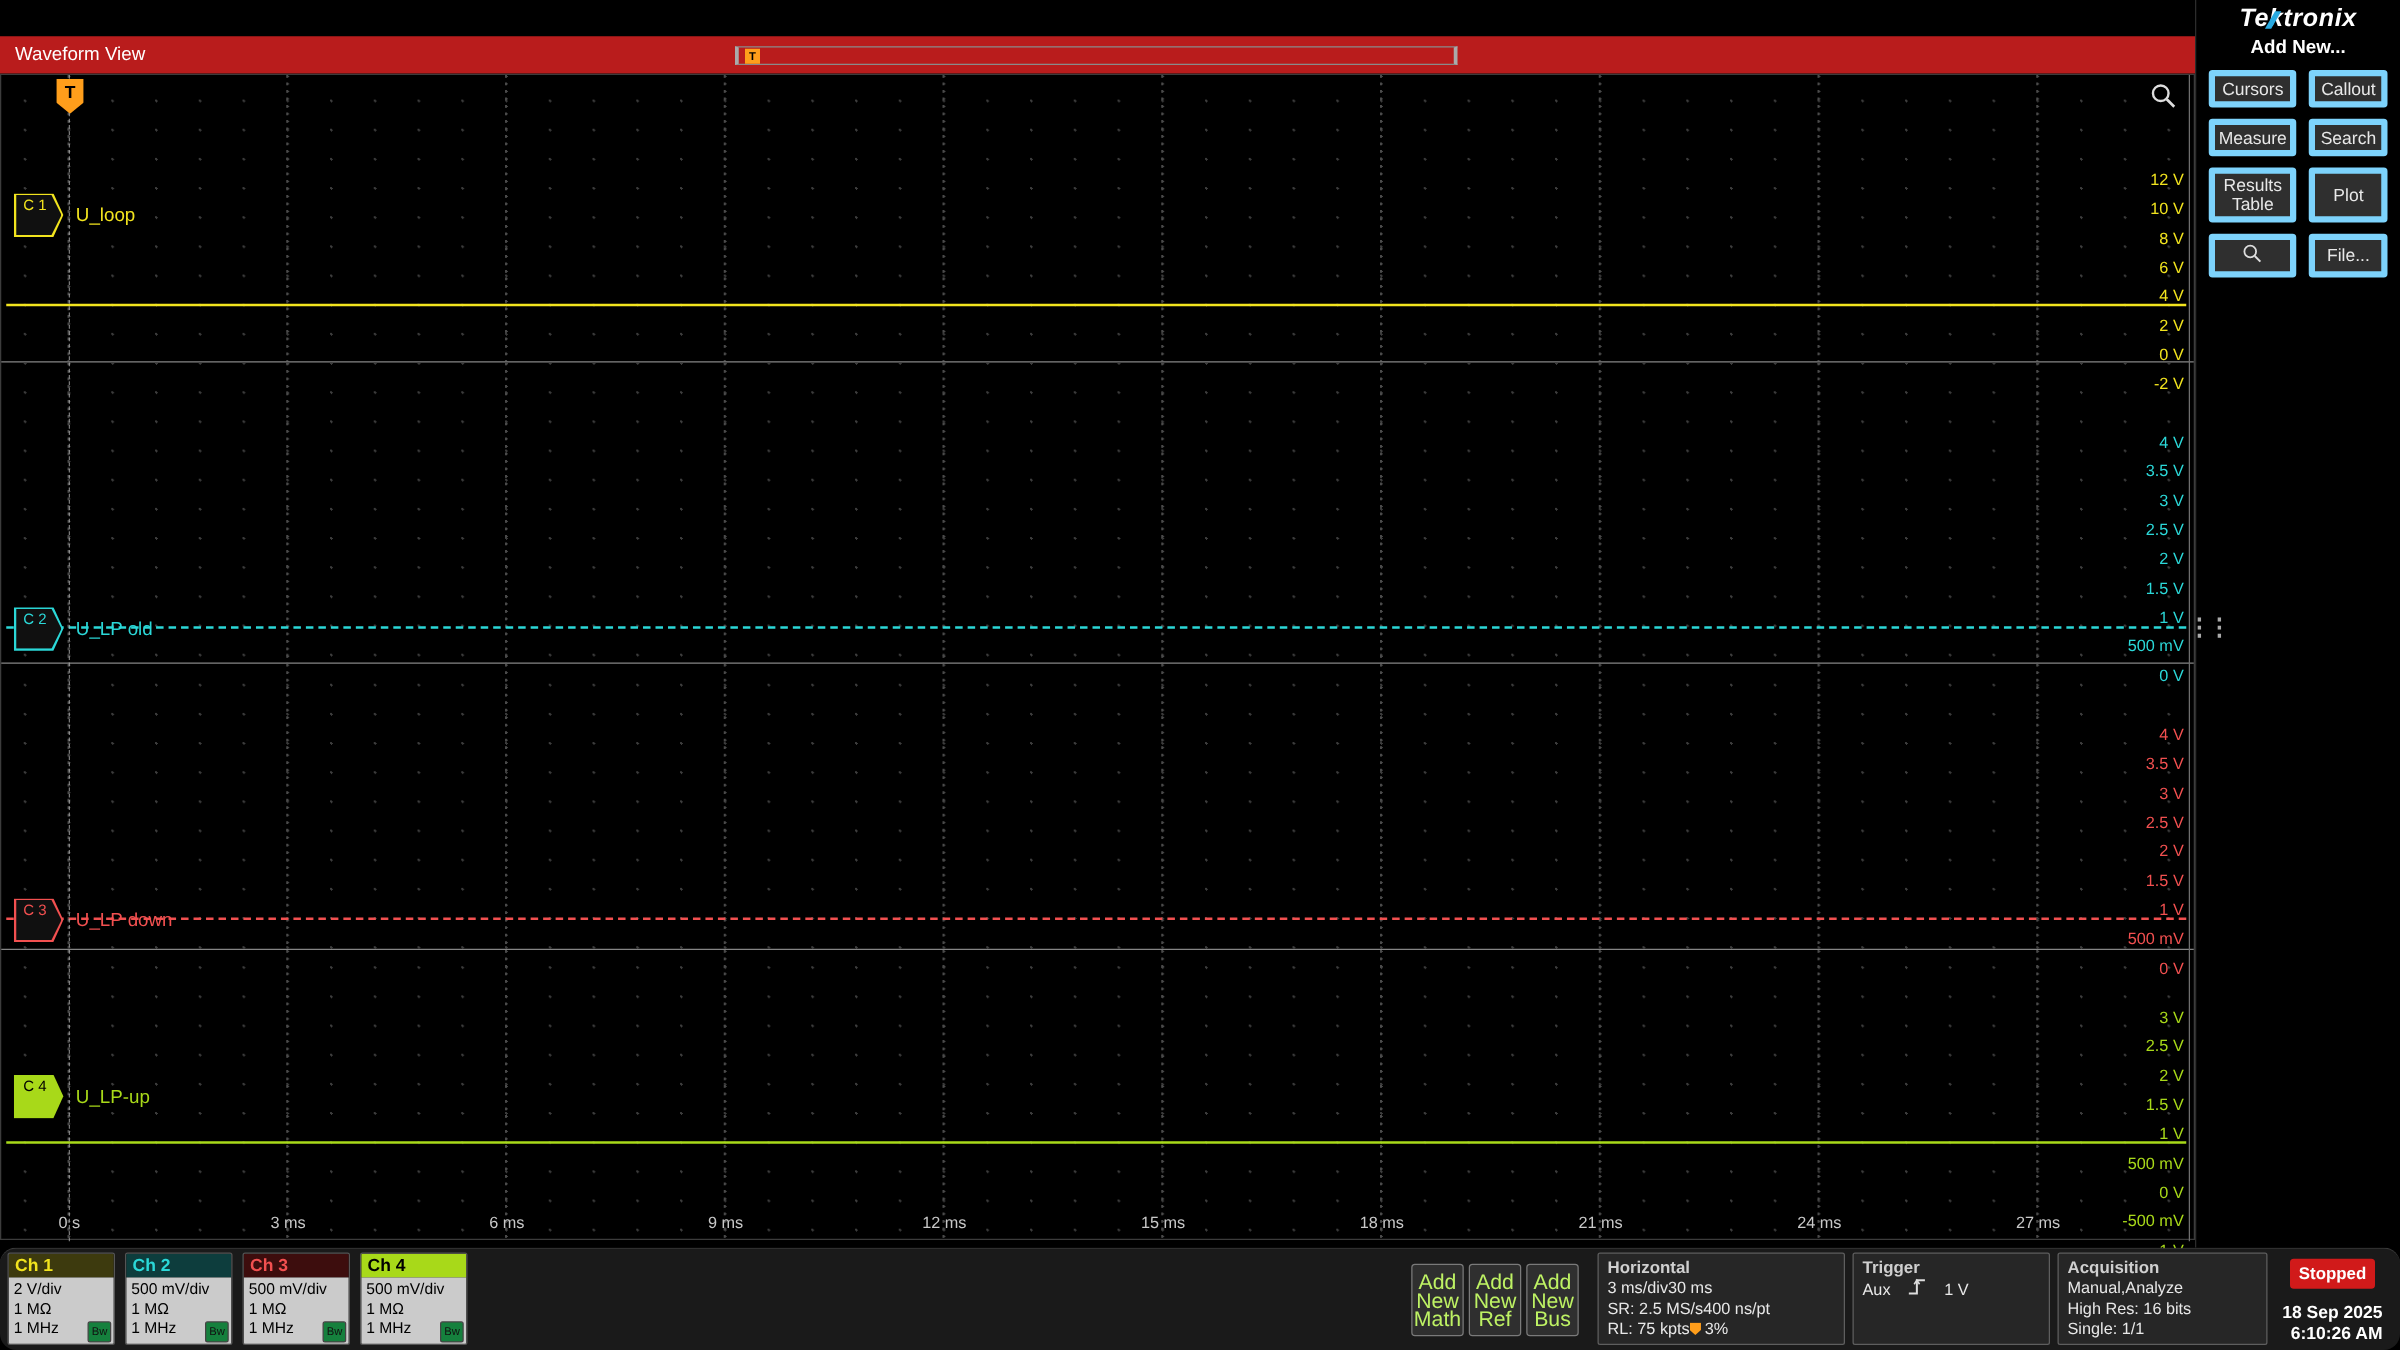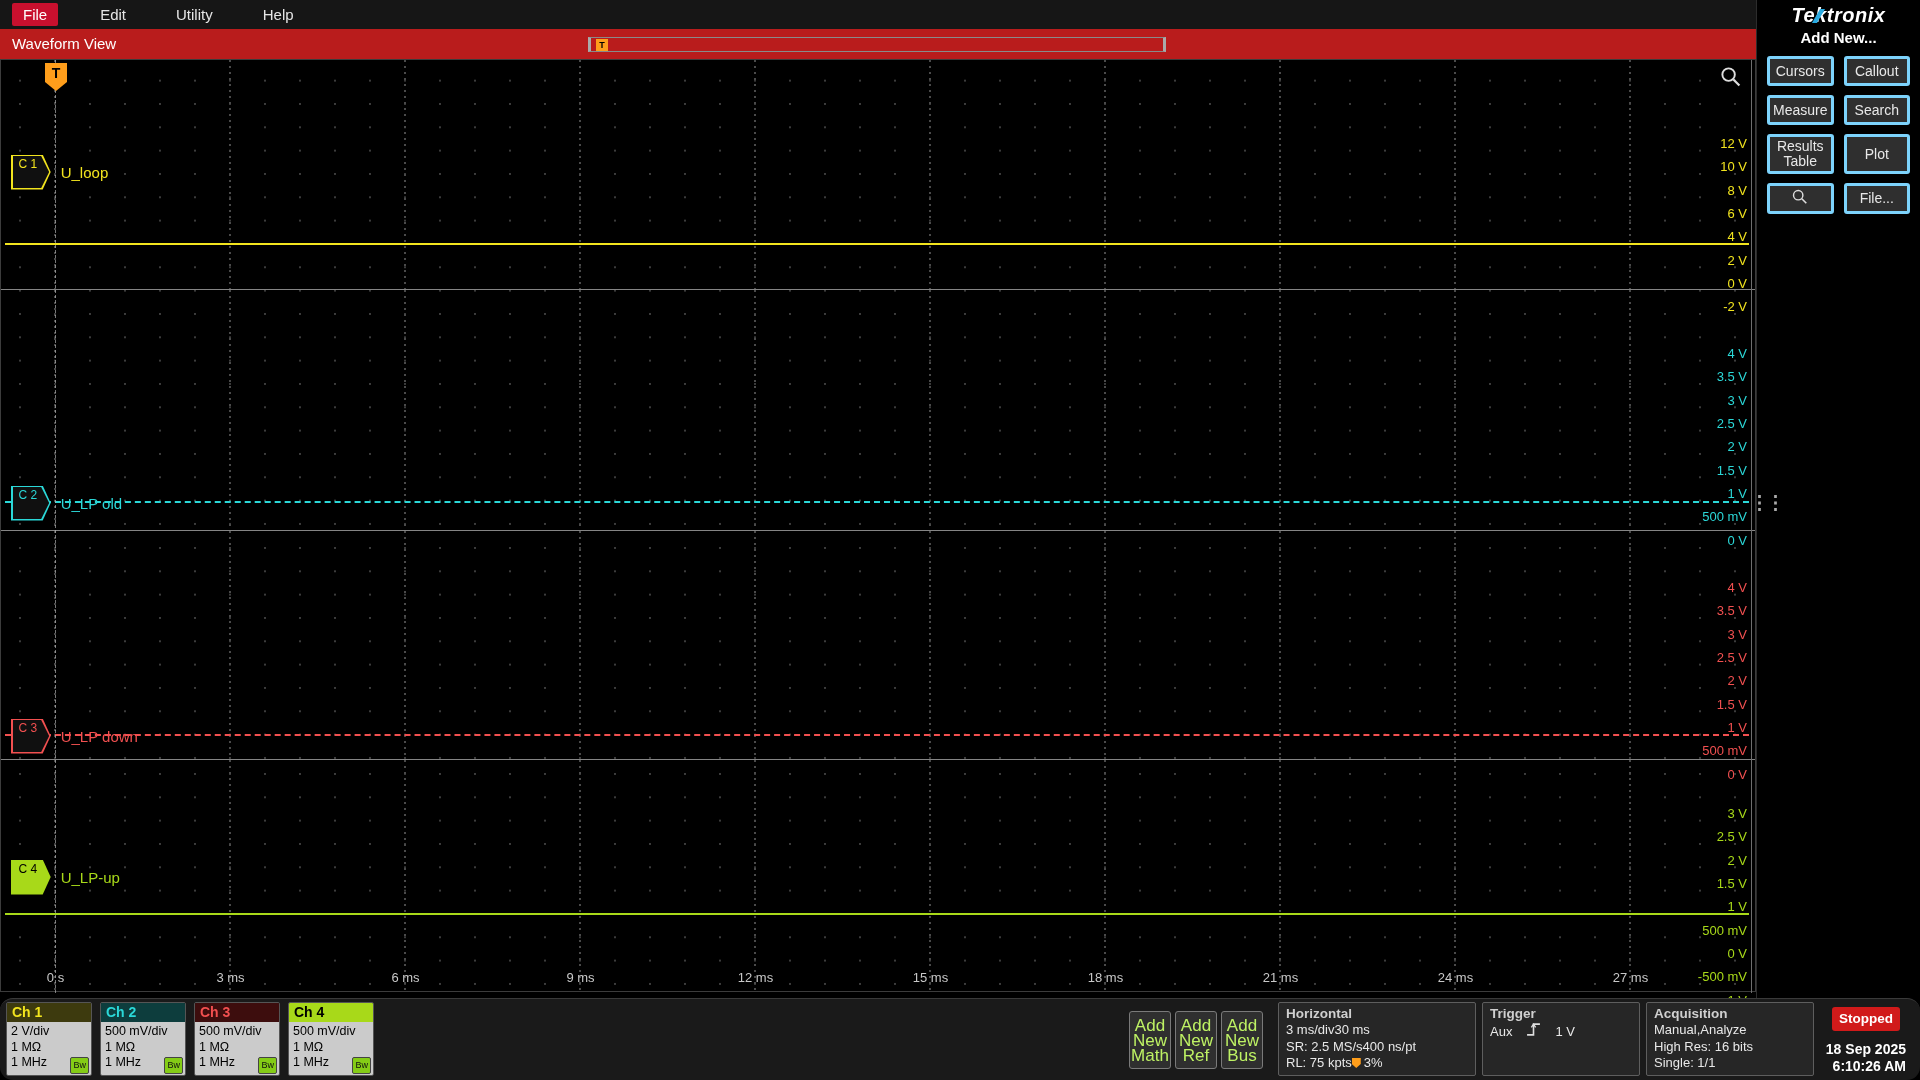--- a/index.html
+++ b/index.html
@@ -56,36 +56,36 @@
 
   
   .sidebar { position:absolute; right:0; top:0; width:164px; height:998px; background:#000;
              border-left:1px solid #2c2c2c; }
   .brand { position:relative; margin:4px 0 2px; text-align:center; color:#fff; font-weight:bold;
            font-style:italic; font-size:20px; letter-spacing:.5px; }
   .brand-slash { position:absolute; left:59px; top:5px; width:5px; height:14px; background:#29aae1;
                  transform:skewX(-30deg); }
   .addnew { text-align:center; color:#fff; font-weight:bold; font-size:15px; margin-bottom:10px; }
   .btn-grid { display:grid; grid-template-columns:1fr 1fr; gap:9px 10px; padding:0 10px; }
-  .sbtn { background:#2f2f2f; border:3px solid #7dd3fc; border-radius:3px; color:#e8e8e8;
+  .sbtn { background:#2f2f2f; border:5px solid #7dd3fc; border-radius:3px; color:#e8e8e8;
           font-size:14px; min-height:30px; display:flex; align-items:center; justify-content:center;
           text-align:center; line-height:15px; padding:2px 3px; cursor:default; }
   .grip { position:absolute; left:1750px; top:498px; width:12px; height:30px; color:#aaa;
           font-size:19px; font-weight:bold; line-height:10px; letter-spacing:-3px; }
 
   
   .bottom { position:absolute; left:0; top:998px; width:1920px; height:82px; background:#1a1a1a;
             border-top:1px solid #3a3a3a;border-radius:13px; }
   .badge { position:absolute; top:3px; width:86px; height:74px; border:1px solid #555;
            border-radius:2px; overflow:hidden; }
   .badge-h { height:19px; font-size:14px; font-weight:bold; padding-left:5px; line-height:19px; }
   .badge-b { background:#cbcbcb; color:#000; height:54px; font-size:12.5px; line-height:15.5px;
              padding:2px 4px; position:relative; }
   .bw { position:absolute; right:2px; bottom:2px; font-size:9px; border:1px solid #444;
-        border-radius:2px; padding:0 2px; background:#84cc16; color:#111;margin-top:28px; }
+        border-radius:2px; padding:0 2px; background:#15803d; color:#111;margin-top:28px; }
   .addbtn { position:absolute; top:12px; width:42px; height:58px; background:#2f2f2f;
             border:1px solid #7a7a7a; border-radius:3px; color:#bef264; font-size:17px;
             line-height:15px; text-align:center; white-space:pre-line; display:flex;
             align-items:center; justify-content:center; }
   .panel { position:absolute; top:3px; height:74px; background:#262626; border:1px solid #5e5e5e;
            border-radius:2px; color:#e8e8e8; font-size:13px; padding:2px 7px; }
   .panel-title { color:#cfcfcf; font-weight:bold; font-size:13.5px; line-height:17px; }
   .prow { display:flex; justify-content:flex-start; line-height:16.5px; }
   .prow .l,.prow .r { display:inline-block; }
   .hpos-icon { display:inline-block; width:9px; height:10px; background:#ff9e1b; margin-right:3px;
@@ -95,26 +95,20 @@
              color:#fff; font-weight:bold; font-size:13.5px; border-radius:3px; text-align:center;
              line-height:24px; }
   .datetime { position:absolute; right:14px; top:42px; text-align:right; color:#fff;
               font-weight:bold; font-size:14px; line-height:17px; }
 </style>
 </head>
 <body>
 
 <div class="app">
 
-  <div class="menu-bar">
-      <span>File</span>
-      <span>Edit</span>
-      <span>Utility</span>
-      <span>Help</span>
-    </div>
 
   <div class="tab-bar">
     <span class="tab-title">Waveform View</span>
     <div class="overview">
       <span class="ov-marker">T</span>
     </div>
   </div>
 
   <div class="wave">
 

